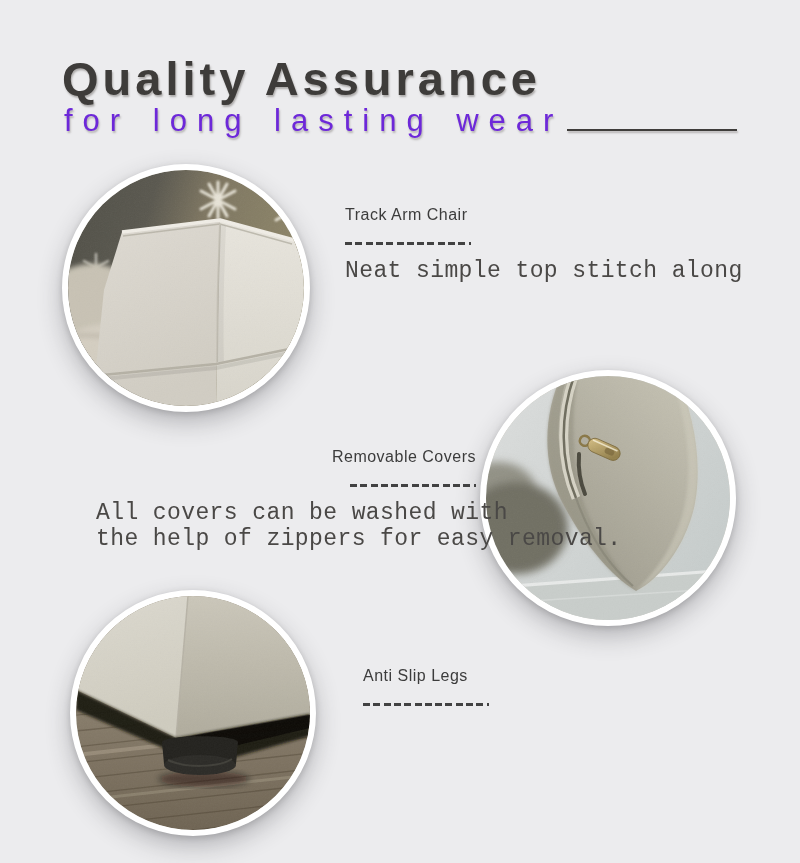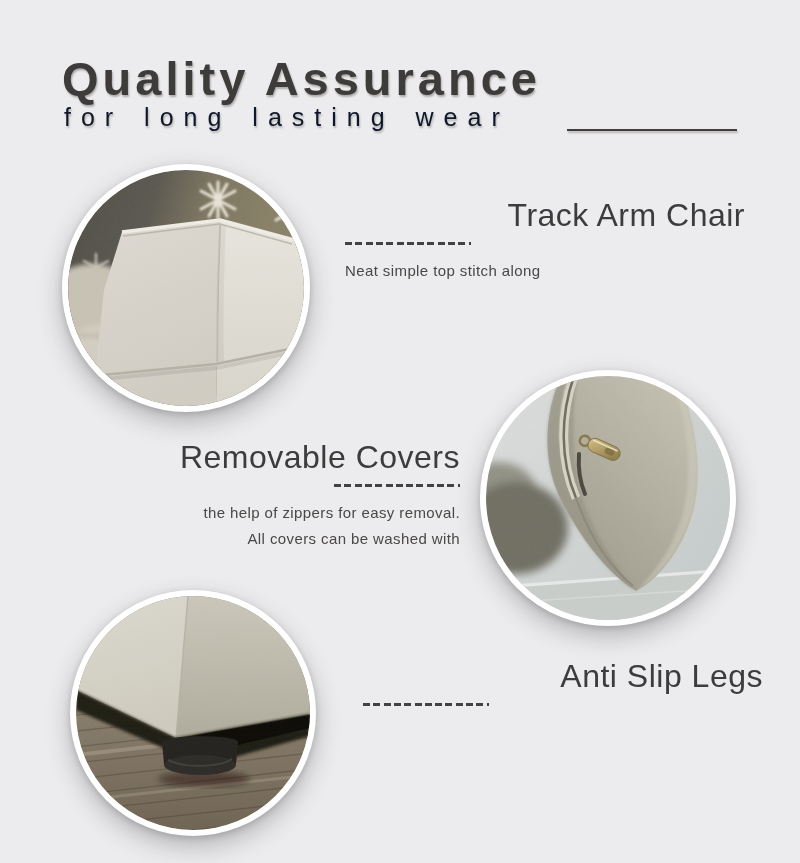--- a/index.html
+++ b/index.html
@@ -13,50 +13,49 @@
   
   .main-title{
     position:absolute;left:62px;top:51px;margin:0;
     font-size:47px;font-weight:bold;letter-spacing:4px;
     color:#3e3c3a;
     text-shadow:1px 2px 2px rgba(80,75,70,.40);
     white-space:nowrap;
   }
   .sub-title{
     position:absolute;left:64px;top:103px;margin:0;
-    font-size:25px;font-weight:400;
+    font-size:31px;font-weight:400;
     letter-spacing:10px;word-spacing:4px;
-    color:#0f172a;
+    color:#6d28d9;
     text-shadow:1px 2px 2px rgba(80,75,70,.35);
     white-space:nowrap;
   }
   .title-rule{
     position:absolute;left:567px;top:129px;
     width:170px;height:2px;background:#3f3d3b;
     box-shadow:1px 2px 2px rgba(80,75,70,.35);
   }
   
   .feature{position:absolute;}
   .feature h2{
-    margin:0;font-size:32px;font-weight:400;
+    margin:0;font-size:16px;font-weight:400;
     color:#3c3c3c;letter-spacing:.5px;line-height:36px;
     white-space:nowrap;
-    text-align:right;
   }
   .dashes{
     width:126px;height:2.5px;margin-top:9px;
     background:repeating-linear-gradient(90deg,#424242 0 7px,transparent 7px 10.3px);
   }
   .feature p{
-    margin:13px 0 0;font-size:15px;line-height:26px;
-    color:#4a4846;letter-spacing:.4px;
+    margin:13px 0 0;font-size:23px;line-height:26px;
+    color:#4a4846;letter-spacing:.4px;font-family:Liberation Mono, monospace;
   }
   .feature p span{display:block;white-space:nowrap;}
   .feature-1{left:345px;top:197px;width:400px;}
-  .feature-2{top:439px;right:340px;width:380px;text-align:right;}
+  .feature-2{top:439px;right:324px;width:380px;text-align:right;}
   .feature-2 .dashes{margin-left:auto;}
   .feature-3{left:363px;top:658px;width:400px;}
   
   .photo{
     position:absolute;border-radius:50%;
     border:6px solid #ffffff;box-sizing:border-box;
     overflow:hidden;
     box-shadow:0 10px 24px rgba(50,50,55,.30), 0 2px 6px rgba(0,0,0,.15);
     background:#cfcdc6;
   }
@@ -190,22 +189,22 @@
         <path d="M9,-4 L36,-4" stroke="rgba(255,250,230,.7)" stroke-width="1.5"></path>
       </g>
       <rect width="244" height="244" filter="url(#s2tex)" opacity=".05"></rect>
     </svg>
   </div>
 
   <div class="feature feature-2">
     <h2>Removable Covers</h2>
     <div class="dashes"></div>
     <p>
+      <span>All covers can be washed with</span>
       <span>the help of zippers for easy removal.</span>
-      <span>All covers can be washed with</span>
     </p>
   </div>
 
   <div class="photo photo-3" aria-label="Close-up photo of sofa corner with black anti slip leg on wooden floor">
     <svg viewBox="0 0 234 234" aria-hidden="true">
       <defs>
         <linearGradient id="s3wd" x1="0" y1="0" x2="0" y2="1">
           <stop offset="0" stop-color="#9c9181"></stop>
             <stop offset=".45" stop-color="#8a7f6d"></stop>
             <stop offset="1" stop-color="#6f6453"></stop>

